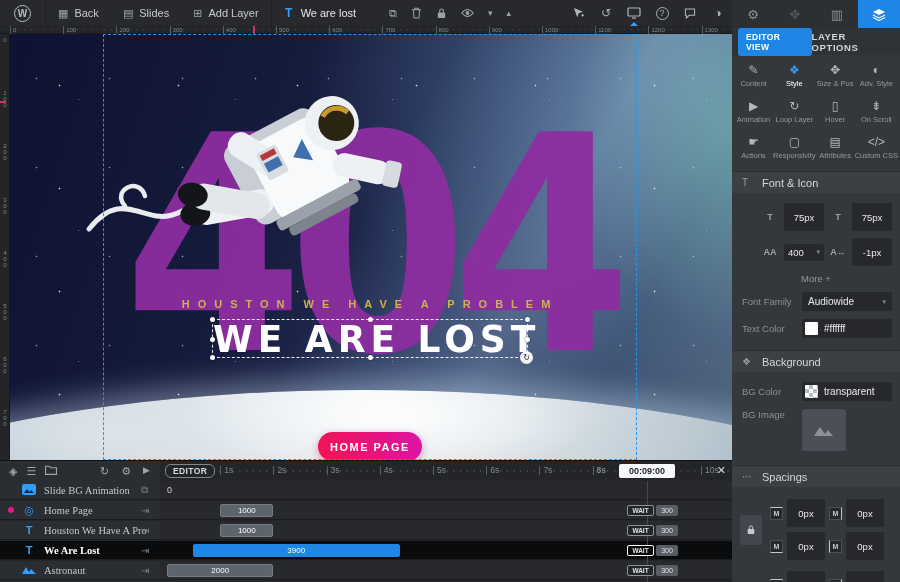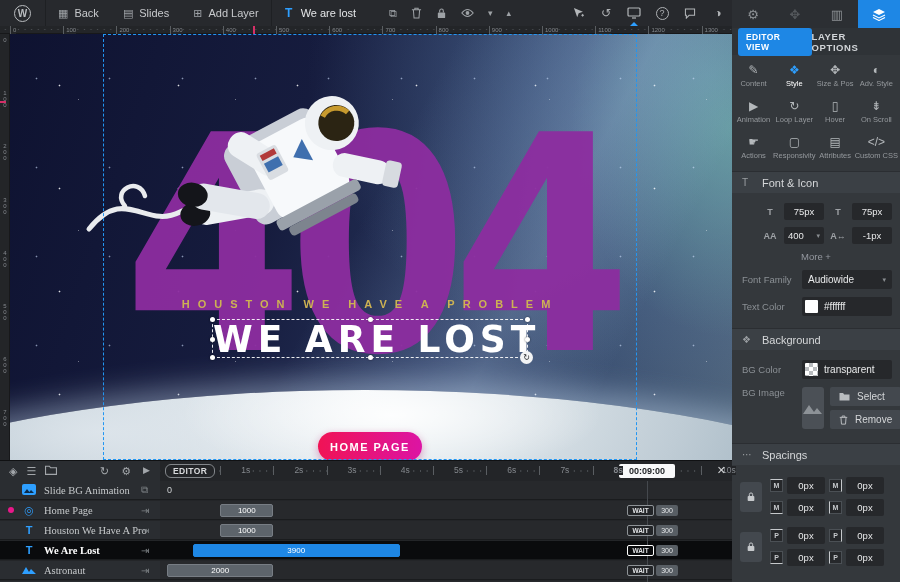--- a/index.html
+++ b/index.html
@@ -114,21 +114,21 @@
   .p-tab .ticon { font-size:12px; line-height:12px; color:#b4b8bb; }
   .p-tab .tlabel { font-size:7.5px; color:#95999d; white-space:nowrap; }
   .p-tab.active .ticon { color:#2e9fff; }
   .p-tab.active .tlabel { color:#fff; }
   .sec-h { height:22px; background:#3b4045; border-top:1px solid #2b2e32; display:flex;
     align-items:center; gap:10px; padding:0 10px; font-size:11px; color:#d5d7d9; }
   .sec-h .sic { color:#9a9ea2; font-size:10px; width:10px; }
   .sec-body { padding:10px 8px 10px; }
   .frow { display:flex; align-items:center; justify-content:flex-end; gap:5px; margin-bottom:7px; }
   .chip { color:#9ea2a6; font-size:9px; font-weight:bold; width:18px; text-align:center; }
-  .inp { background:#26282b; border:none; color:#e8e9ea; font-size:9.5px; height:17px;
+  .inp { background:#26282b; border:none; color:#e8e9ea; font-size:9.5px; height:28px;
     width:40px; text-align:center; border-radius:2px; font-family:"Liberation Sans",sans-serif; }
   .sel40 { background:#26282b; color:#e8e9ea; font-size:9.5px; height:17px; width:40px;
     border-radius:2px; display:flex; align-items:center; justify-content:space-between;
     padding:0 4px; }
   .caret { color:#8a8e92; font-size:7px; }
   .more { text-align:center; color:#9599a0; font-size:9.5px; margin:2px 2px 8px; }
   .lblrow { display:flex; align-items:center; margin-bottom:8px; }
   .plabel { color:#8b9095; font-size:9.5px; width:62px; padding-left:2px; }
   .wide-sel { flex:1; background:#26282b; color:#e8e9ea; font-size:10px; height:19px;
     border-radius:2px; display:flex; align-items:center; justify-content:space-between;
@@ -164,21 +164,21 @@
   .tl-head-left { position:absolute; left:0; top:0; width:160px; height:20px; background:#2a2d31;
     display:flex; align-items:center; color:#a2a6aa; font-size:11px; }
   .tlh-ic { margin-left:9px; line-height:1; }
   .tlh-right { margin-left:auto; display:flex; gap:12px; margin-right:10px; }
   .tl-ruler { position:absolute; left:160px; top:0; width:572px; height:20px; background:#232528;
     background-image:radial-gradient(circle,#4c5054 .6px,transparent 1px);
     background-size:6.7px 100%; background-position:3px 62%; }
   .ed-btn { position:absolute; left:5px; top:3px; border:1px solid #83878b; color:#d8dadc;
     font-size:8.5px; font-weight:bold; padding:1px 7px; border-radius:6px; background:#232528;
     letter-spacing:.4px; }
-  .ts-lab { position:absolute; top:5px; font-size:8.5px; color:#84888d; padding-left:20px;
+  .ts-lab { position:absolute; top:5px; font-size:8.5px; color:#84888d; padding-left:3px;
     border-left:1px solid #5a5e62; line-height:9px; background:#232528; }
   .time-box { position:absolute; left:459px; top:3px; width:56px; height:14px; background:#f8f9fa;
     color:#1e2124; font-size:9px; font-weight:bold; border-radius:2px; display:flex;
     align-items:center; justify-content:center; }
   .tl-close { position:absolute; right:6px; top:3px; color:#d3d5d7; font-size:11px; }
   .playhead { position:absolute; left:647px; top:20px; width:1px; height:102px; background:#45494e;
     z-index:1; }
   .tl-rows { position:absolute; left:0; top:20px; width:732px; height:102px; }
   .tl-row { position:absolute; left:0; width:732px; height:19px; border-bottom:1px solid #1a1c1e; }
   .tl-row .lcol { position:absolute; left:0; top:0; width:160px; height:100%; background:#2a2d31;
@@ -498,34 +498,20 @@
           <span>transparent</span>
         </div>
       </div>
       <div class="bgimg-row">
         <span class="plabel" style="position:absolute;">BG Image</span>
         <div class="thumb">
           <svg width="22" height="14" viewBox="0 0 22 14">
               <path d="M1 13L7 4l5 7 3-4 5 6Z" fill="#8d9297"></path>
             </svg>
         </div>
-        <div class="img-btns">
-          <div class="img-btn">
-            <svg width="11" height="9" viewBox="0 0 11 9">
-                <path d="M.5 1h3.6l1 1.4h5.4V8.5H.5Z" fill="#b9bcbf"></path>
-              </svg>
-            <span>Select</span>
-          </div>
-          <div class="img-btn">
-            <svg width="9" height="10" viewBox="0 0 12 13">
-                <path d="M1 3h10M4.2 3V1.2h3.6V3M2.6 3l.7 9h5.4l.7-9" stroke="#b9bcbf" stroke-width="1.3" fill="none"></path>
-              </svg>
-            <span>Remove</span>
-          </div>
-        </div>
       </div>
     </div>
 
     <div class="sec-h">
       <span class="sic">⋯</span>
       <span>Spacings</span>
     </div>
     <div class="sec-body" style="padding-top:12px;">
       <div class="sp-grid">
         <div class="lockbtn">

